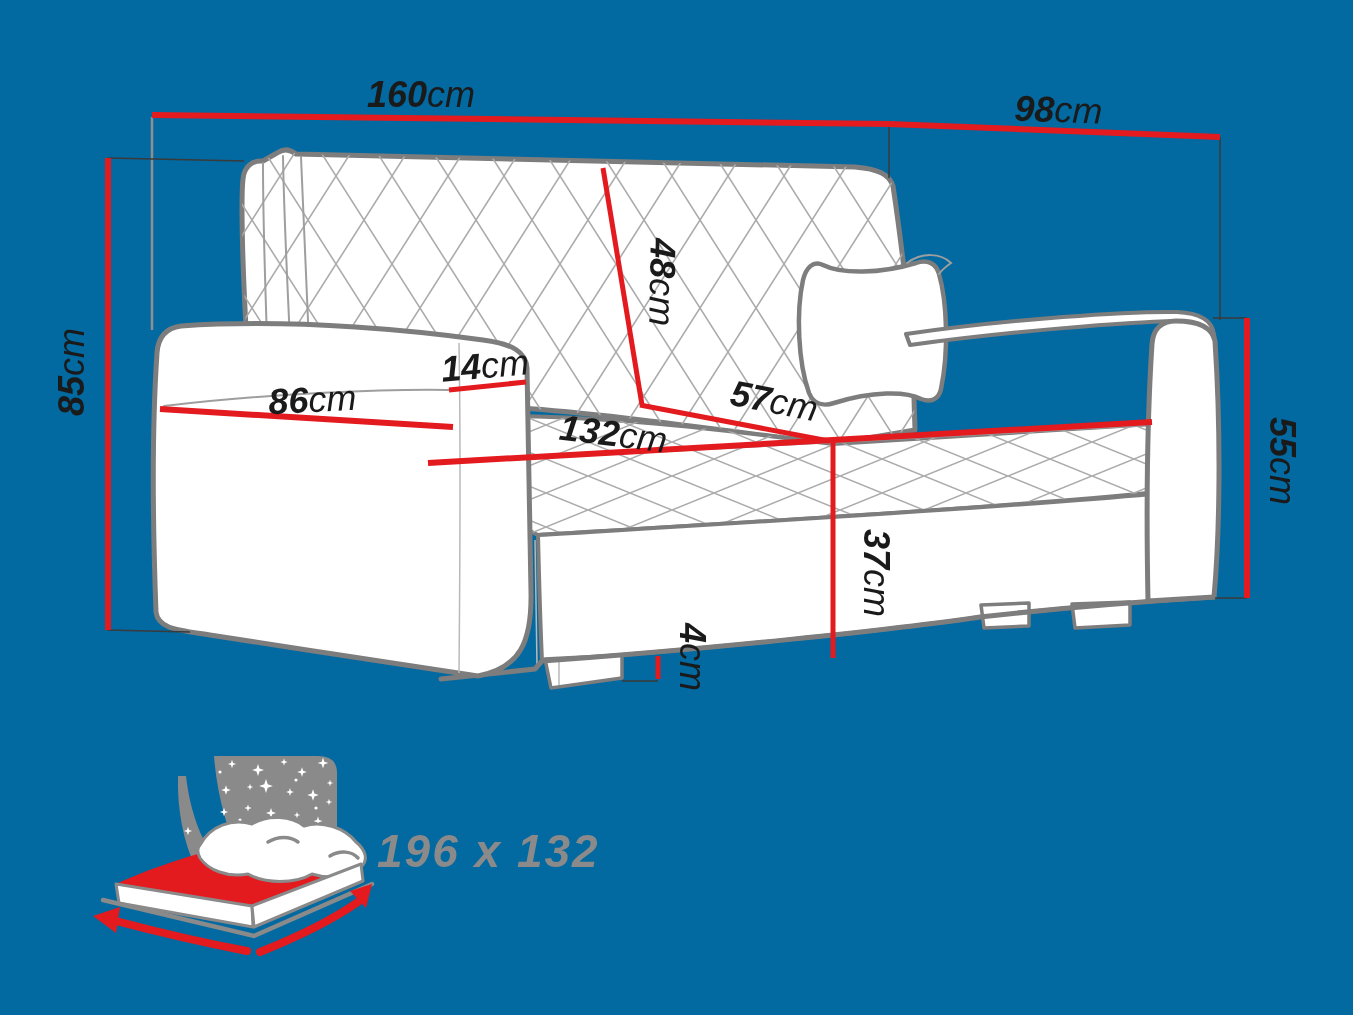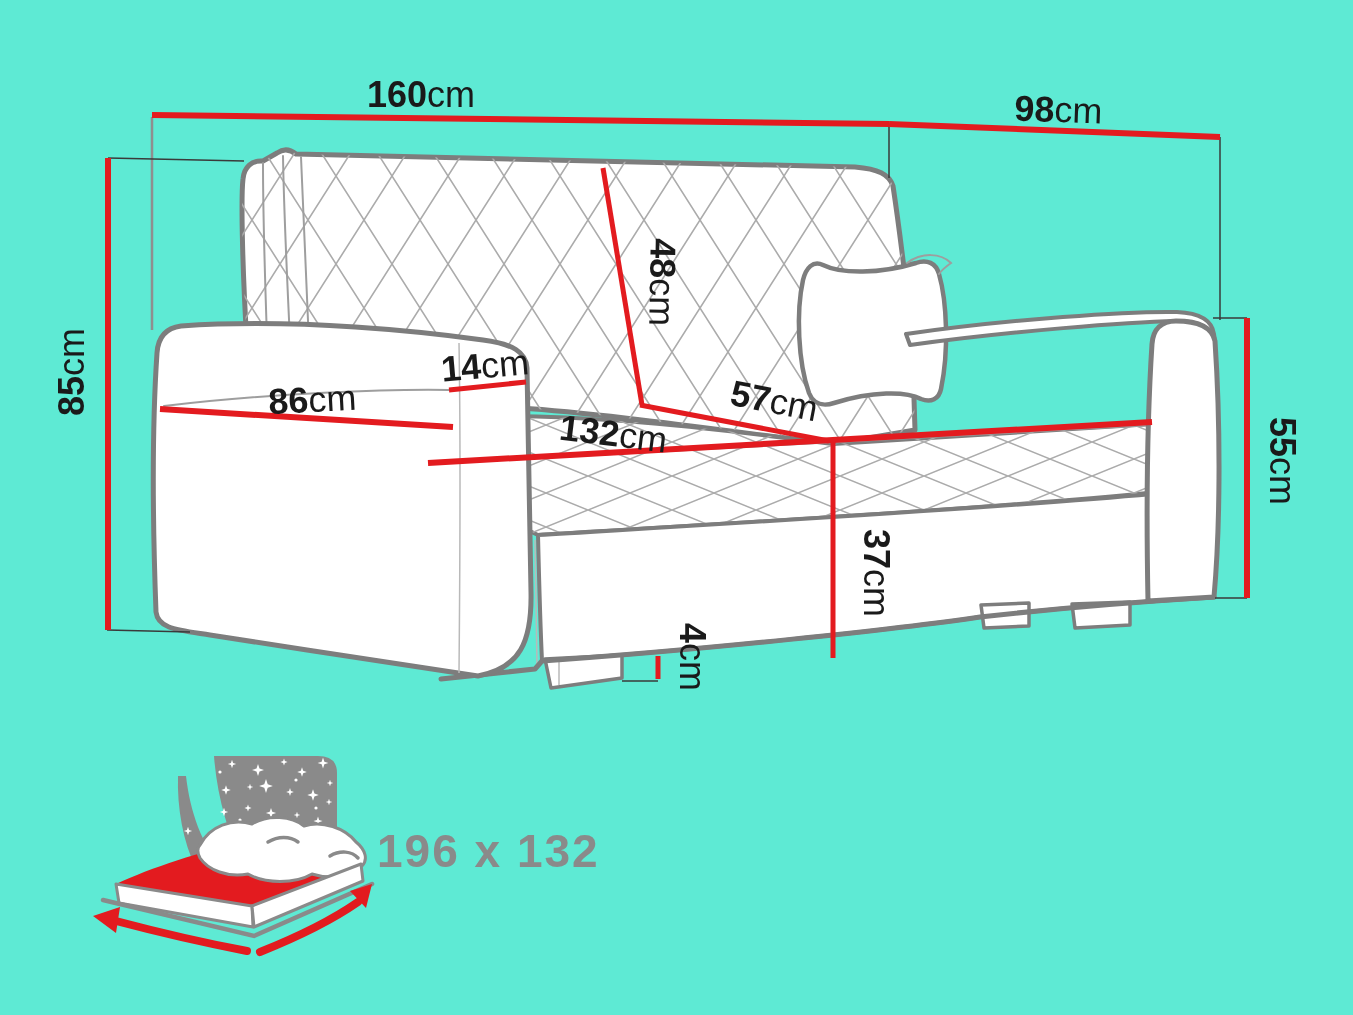--- a/index.html
+++ b/index.html
@@ -5,22 +5,22 @@
   :root{
     --dimension_red:#e31b1f;
     --outline_gray:#7d7d7d;
     --quilt_gray:#ababab;
     --detail_gray:#9e9e9e;
     --icon_gray:#8a8a8a;
     --text_black:#1a1a1a;
     --extension_dark:#3a3a3a;
   }
   html,body{margin:0;padding:0;background:#ffffff;}
-  .stage{position:relative;width:1353px;height:1015px;background:#5eead4;overflow:hidden;
-         font-family:"Liberation Sans", sans-serif;}
+  .stage{position:relative;width:1353px;height:1015px;background:#0369a1;overflow:hidden;
+         font-family:"Liberation Sans", sans-serif;font-style:italic;}
   svg{position:absolute;left:0;top:0;}
   .outline{fill:#ffffff;stroke:var(--outline_gray);stroke-width:5;stroke-linejoin:round;stroke-linecap:round;}
   .outline.w4{stroke-width:4;}
   .outline.w35{stroke-width:3.5;}
   .edge{fill:none;stroke:var(--outline_gray);stroke-width:5;stroke-linecap:round;stroke-linejoin:round;}
   .thin{fill:none;stroke:var(--detail_gray);stroke-width:2;stroke-linecap:round;}
   .hair{fill:none;stroke:#b9b9b9;stroke-width:1.5;}
   .red{stroke:var(--dimension_red);stroke-width:5;fill:none;stroke-linecap:butt;}
   .red.w6{stroke-width:6;}
   .ext{stroke:var(--extension_dark);stroke-width:1.5;fill:none;}

